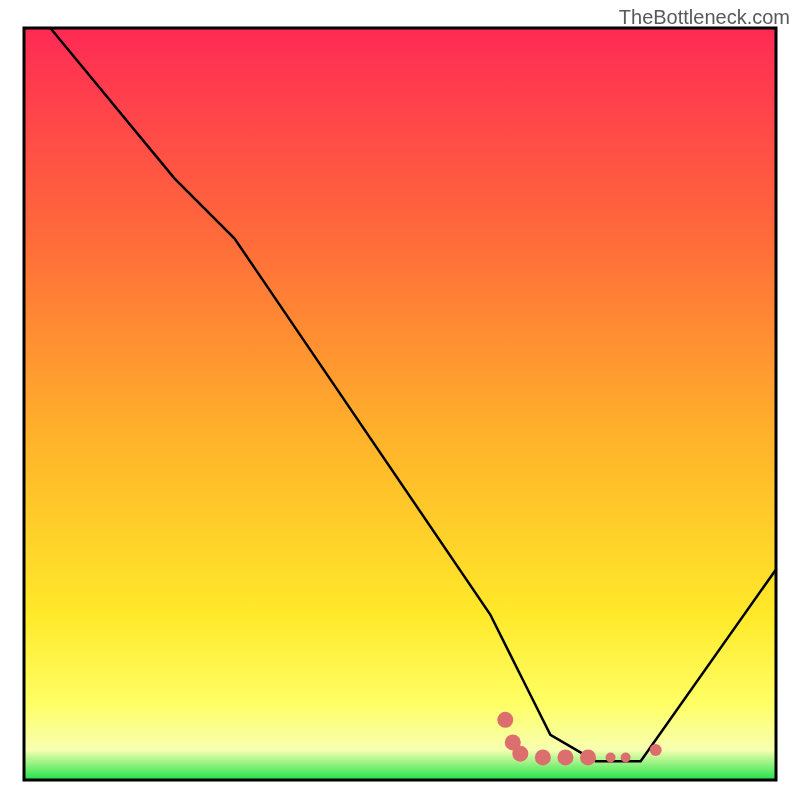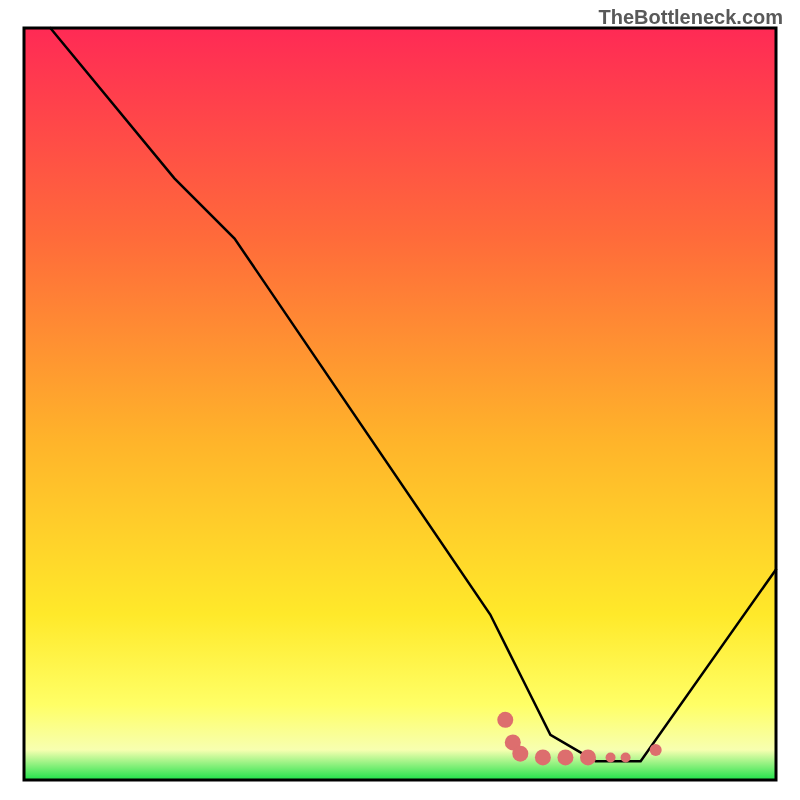--- a/index.html
+++ b/index.html
@@ -9,23 +9,23 @@
   font-family: Arial, sans-serif;
 }
 .wrap {
   width: 800px;
   height: 800px;
   position: relative;
 }
 .top-label {
   position: absolute;
   top: 6px;
-  right: 17px;
+  right: 10px;
   font-size: 20px;
-  font-weight: bold;
+  font-weight: normal;
   color: #595959;
 }
 svg {
   display: block;
 }
 </style>
 </head>
 <body>
 
 <div class="wrap">

